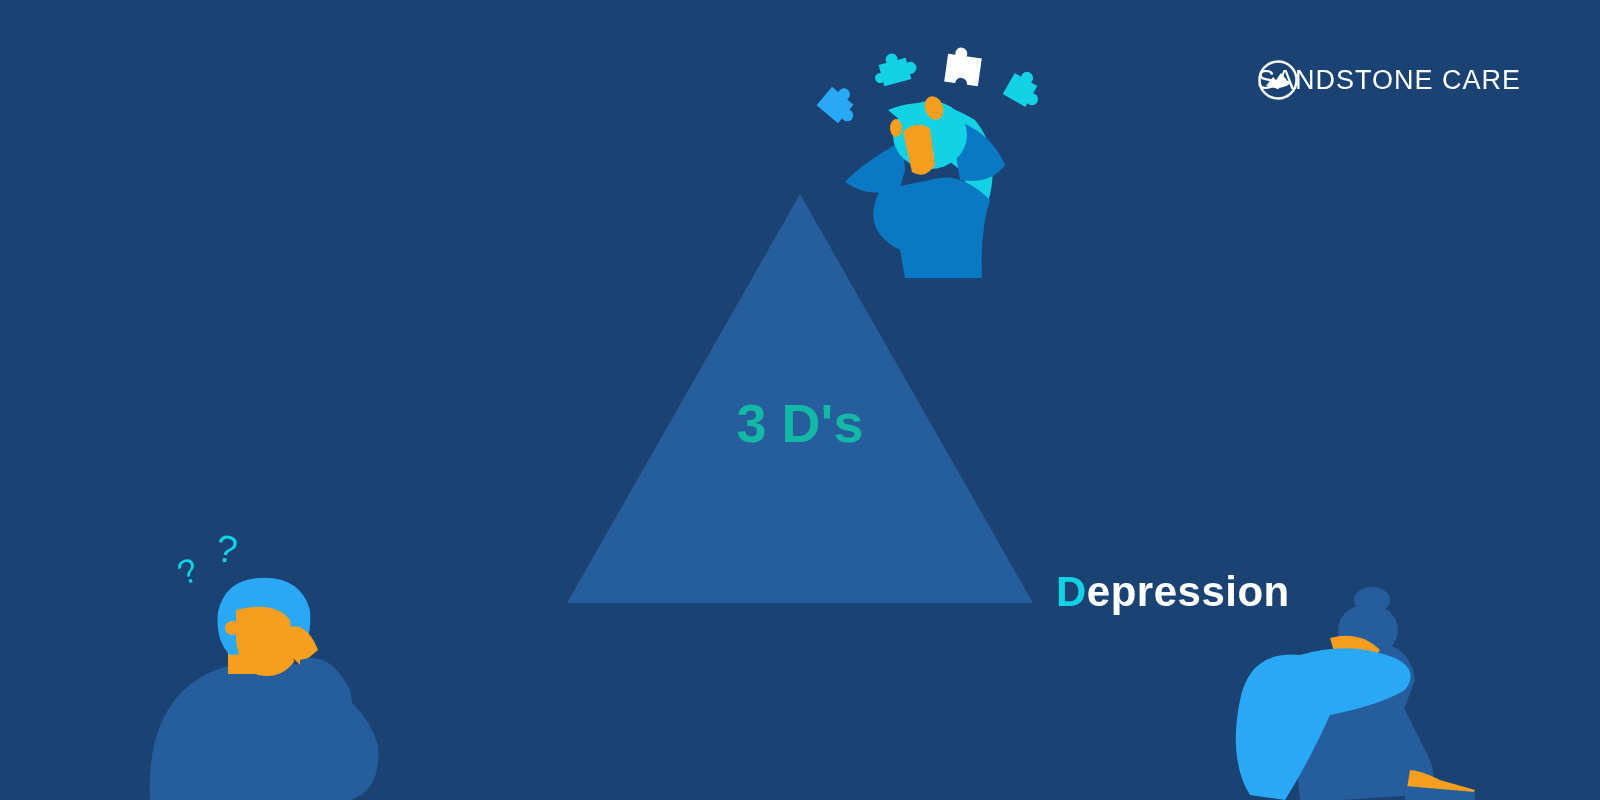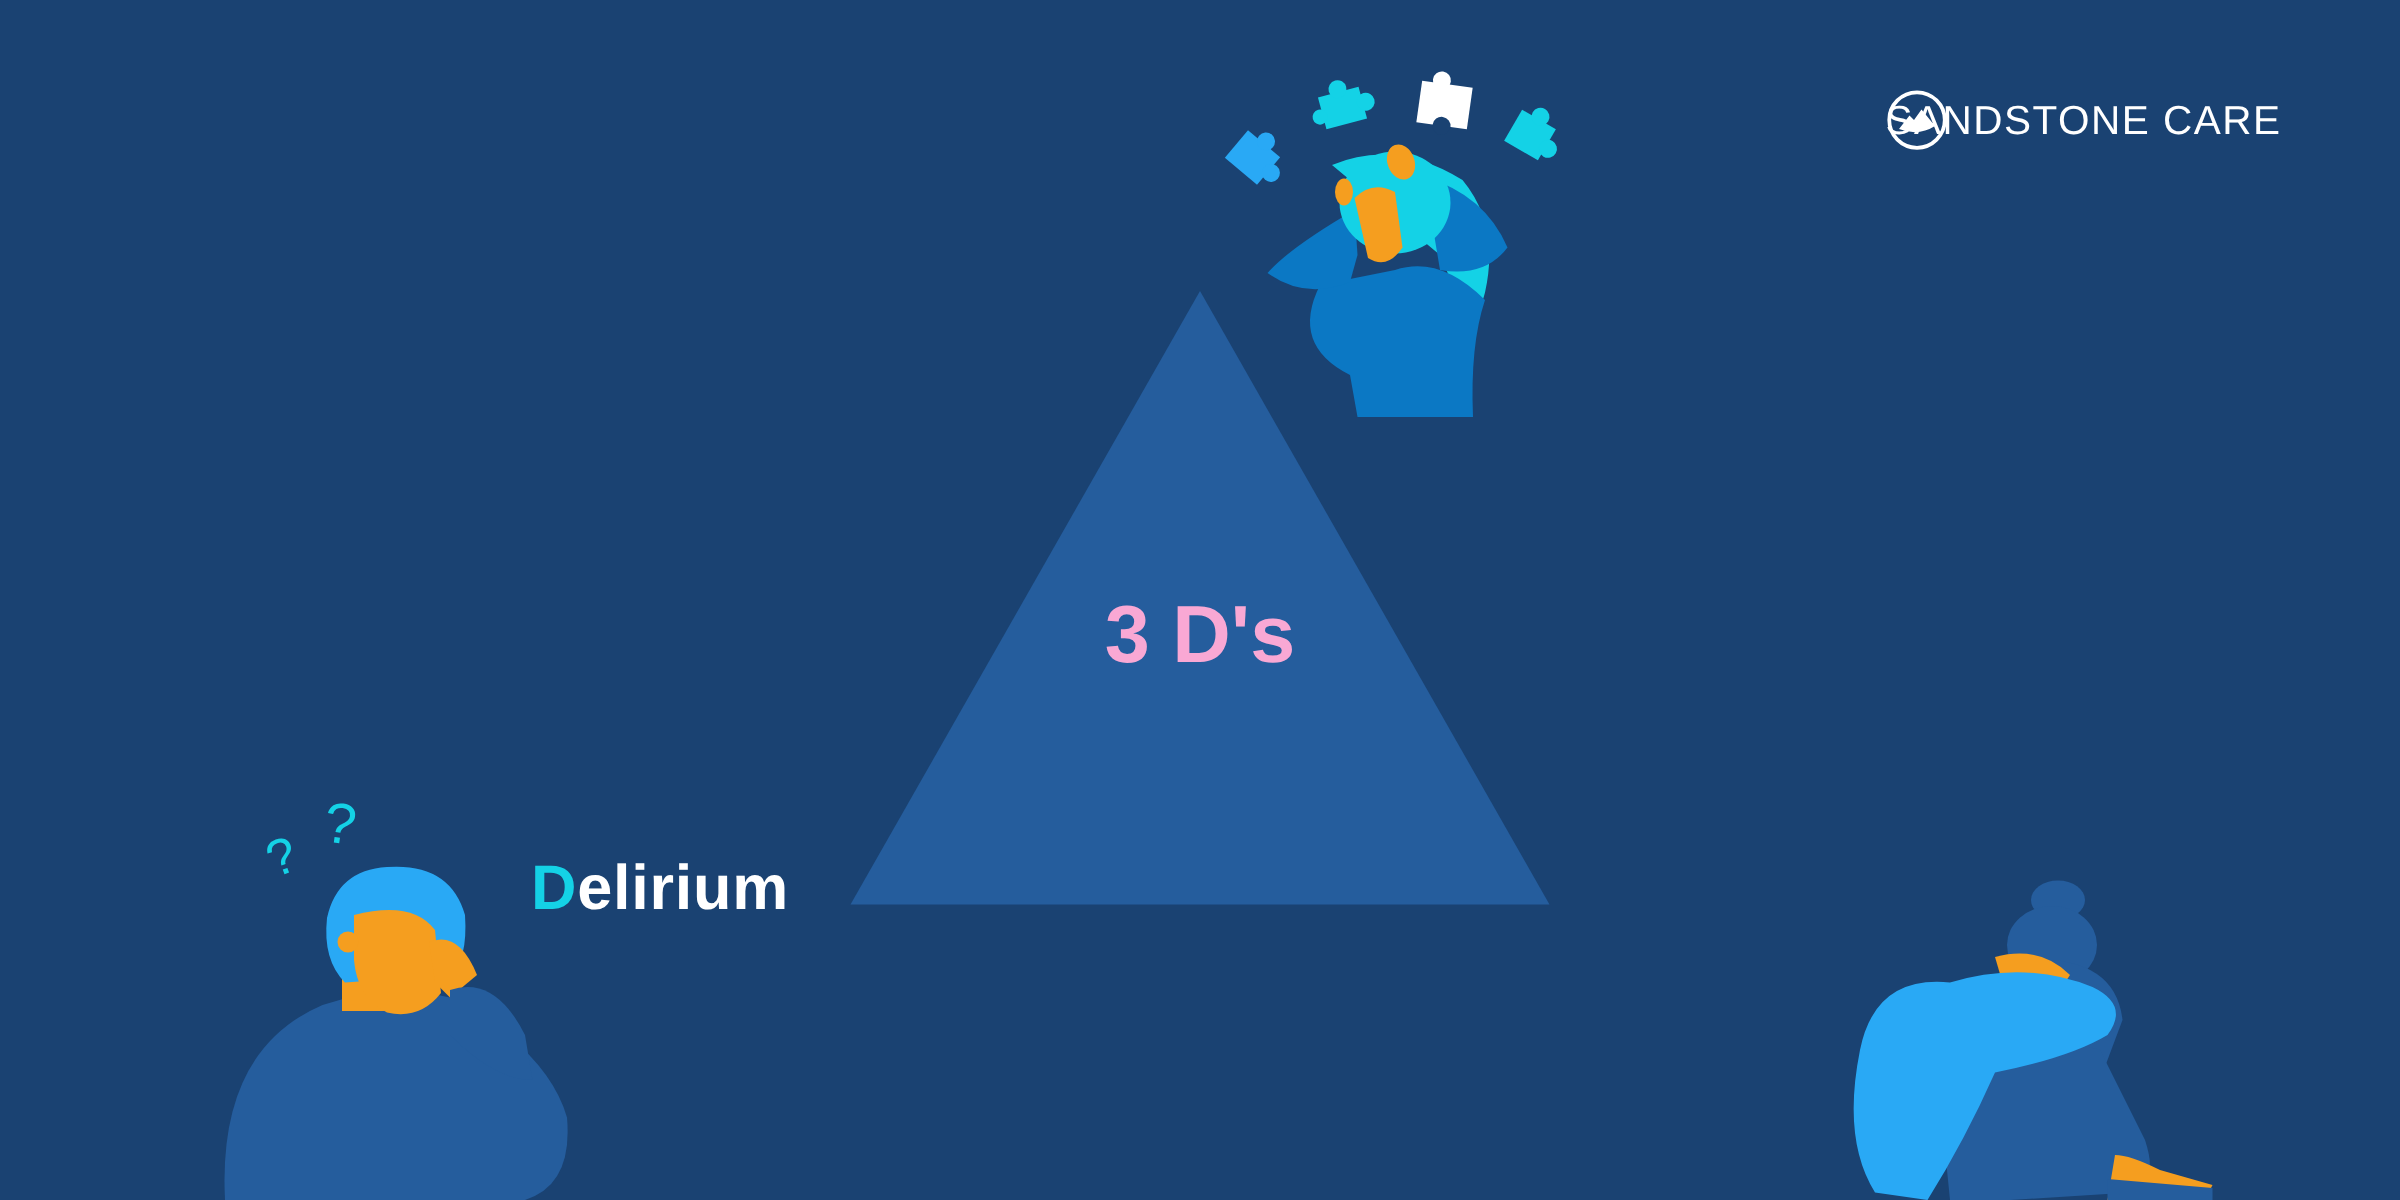--- a/index.html
+++ b/index.html
@@ -11,21 +11,21 @@
   }
   .stage { position: absolute; left: 0; top: 0; width: 1600px; height: 800px; }
   .stage svg { position: absolute; left: 0; top: 0; }
   .label {
     position: absolute; font-weight: 700; color: #ffffff;
     font-size: 42px; letter-spacing: 0.5px; line-height: 1; white-space: nowrap;
   }
   .label .initial { color: #14d2e6; }
   .center-title {
     position: absolute; left: 700px; top: 396px; width: 200px; text-align: center;
-    font-weight: 700; font-size: 54px; color: #f9a8d4; line-height: 1;
+    font-weight: 700; font-size: 54px; color: #14b8a6; line-height: 1;
   }
   .logo {
     position: absolute; left: 1257px; top: 59px; height: 42px;
     display: flex; align-items: center; gap: 10px;
   }
   .logo-text {
     color: #ffffff; font-size: 27px; letter-spacing: 1px; font-weight: 400;
   }
 </style>
 </head>
@@ -109,24 +109,24 @@
       <path d="M1300,655 Q1250,650 1240,700 Q1228,760 1250,795 L1285,800 Q1310,760 1330,715 Q1380,705 1405,690 Q1420,670 1395,658 Q1350,640 1300,655 Z" fill="#29a9f5"></path>
 
       <path d="M1410,770 Q1420,770 1440,780 L1475,790 L1470,800 L1405,800 Z" fill="#f59e1f"></path>
       <path d="M1405,786 L1475,792 L1475,800 L1405,800 Z" fill="#255d9d"></path>
     </g>
   </svg>
 
   <div class="center-title">3 D's</div>
 
 
-  <div class="label" style="left:354px; top:571px;">
-    <span class="initial">D</span><span>elirium</span>
+
+  <div class="label" style="left:1056px; top:571px;">
+    <span class="initial">D</span><span>epression</span>
   </div>
-
 
   <div class="logo">
     <svg width="42" height="42" viewBox="0 0 42 42">
       <circle cx="21" cy="21" r="18.5" fill="none" stroke="#ffffff" stroke-width="2.5"></circle>
       <path d="M9,27 L16,18 L19,21 L24,14 L33,25 Q22,32 9,27 Z" fill="#ffffff"></path>
     </svg>
     <span class="logo-text">SANDSTONE CARE</span>
   </div>
 
 </div>

